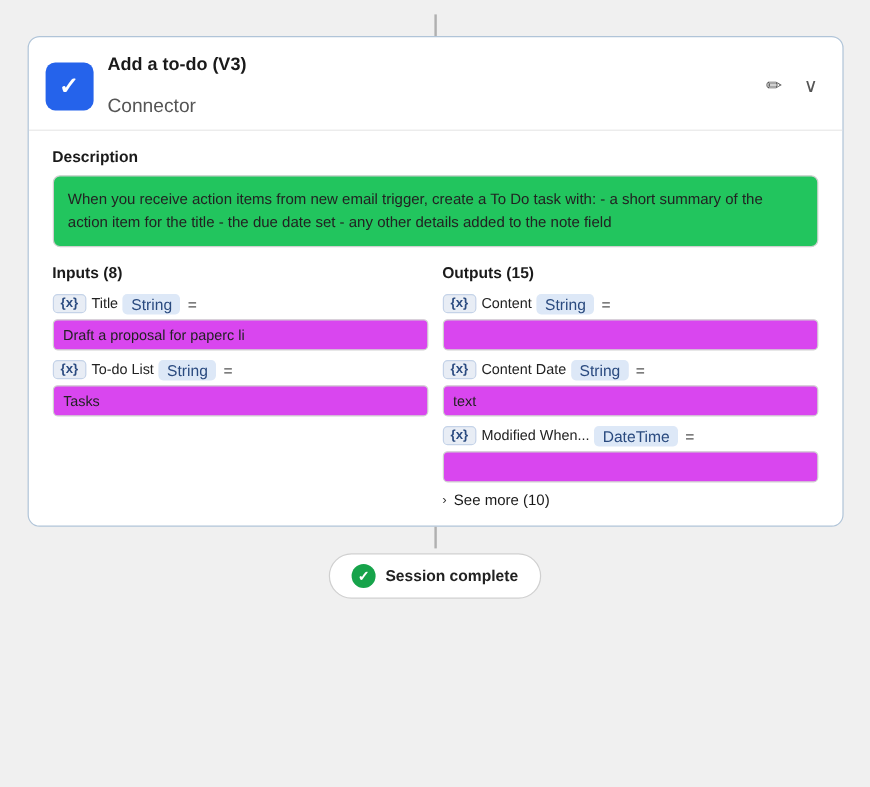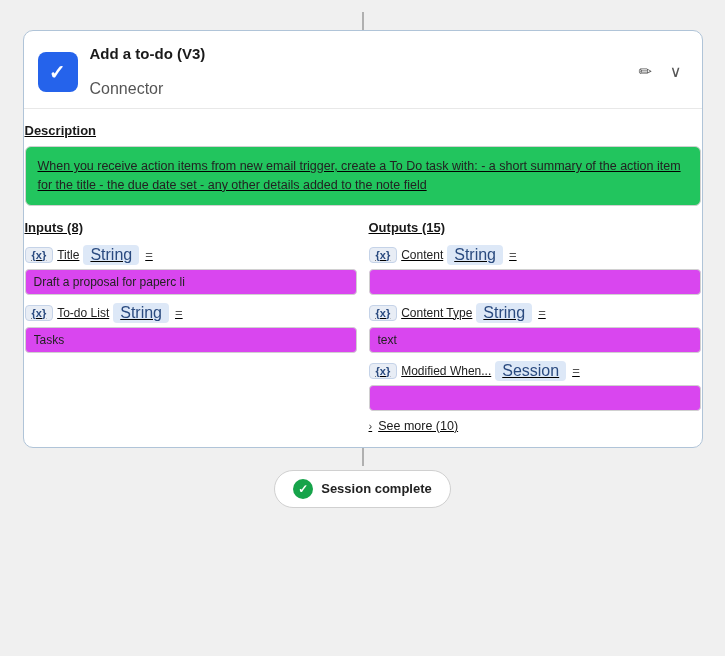--- a/index.html
+++ b/index.html
@@ -78,22 +78,21 @@
       background: none;
       border: none;
       cursor: pointer;
       color: #555;
       font-size: 16px;
       padding: 2px 4px;
       border-radius: 4px;
     }
 
     .card-body {
-      padding: 14px 1px;
-      text-decoration: underline;
+      padding: 14px 20px;
     }
 
     .section-label {
       font-size: 13px;
       font-weight: 700;
       color: #1a1a1a;
       margin-bottom: 8px;
     }
 
     .description-box {
@@ -144,21 +143,21 @@
     .field-name {
       font-size: 12px;
       color: #222;
       font-weight: 500;
     }
 
     .type-badge {
       background: #dde8f7;
       border-radius: 4px;
       padding: 1px 7px;
-      font-size: 16px;
+      font-size: 13px;
       color: #2a4a7f;
     }
 
     .equals-sign {
       font-size: 13px;
       color: #555;
       margin-left: 2px;
     }
 
     .field-input {
@@ -284,32 +283,32 @@
             <span class="field-name">Content</span>
             <span class="type-badge">String</span>
             <span class="equals-sign">=</span>
           </div>
           <input class="field-input" type="text" value="" style="">
         </div>
 
         <div class="field-row">
           <div class="field-tag-row">
             <span class="var-badge">{x}</span>
-            <span class="field-name">Content Type</span>
+            <span class="field-name">Content Date</span>
             <span class="type-badge">String</span>
             <span class="equals-sign">=</span>
           </div>
           <input class="field-input" type="text" value="text" style="">
         </div>
 
         <div class="field-row">
           <div class="field-tag-row">
             <span class="var-badge">{x}</span>
             <span class="field-name">Modified When...</span>
-            <span class="type-badge">Session</span>
+            <span class="type-badge">DateTime</span>
             <span class="equals-sign">=</span>
           </div>
           <input class="field-input" type="text" value="" style="">
         </div>
 
         <div class="see-more-row">
           <span class="chevron-right">›</span>
           <span>See more (10)</span>
         </div>
       </div>

